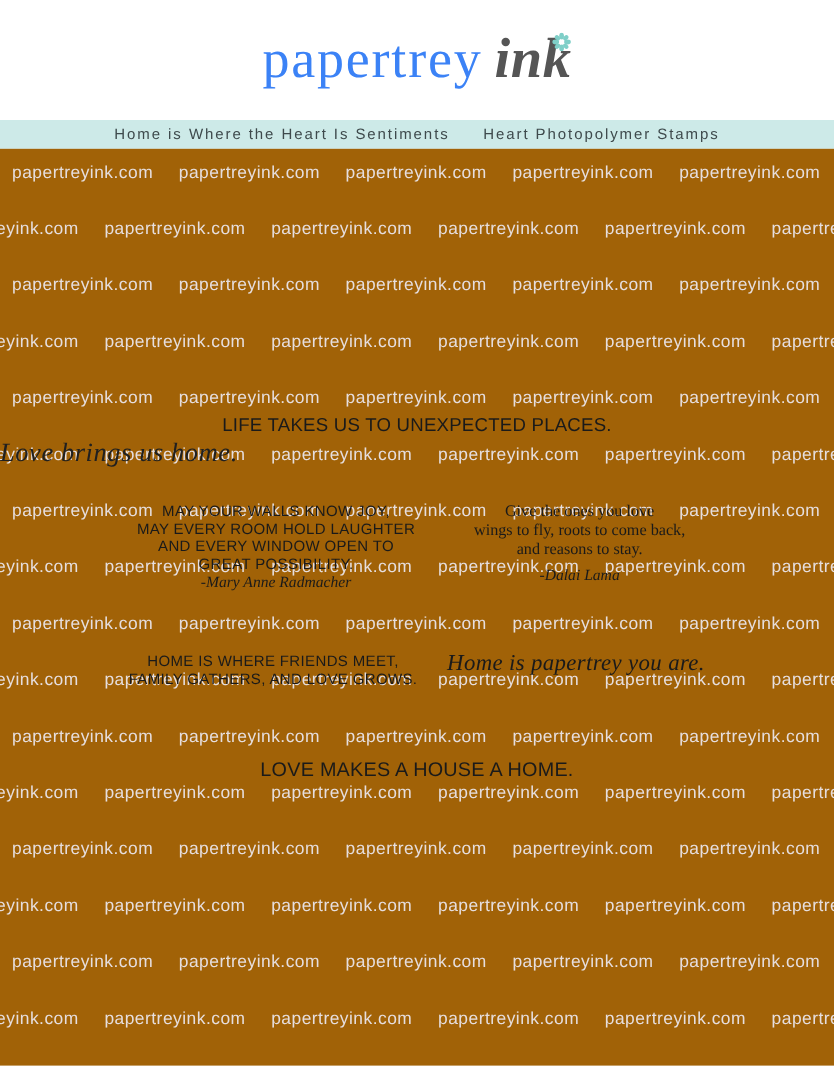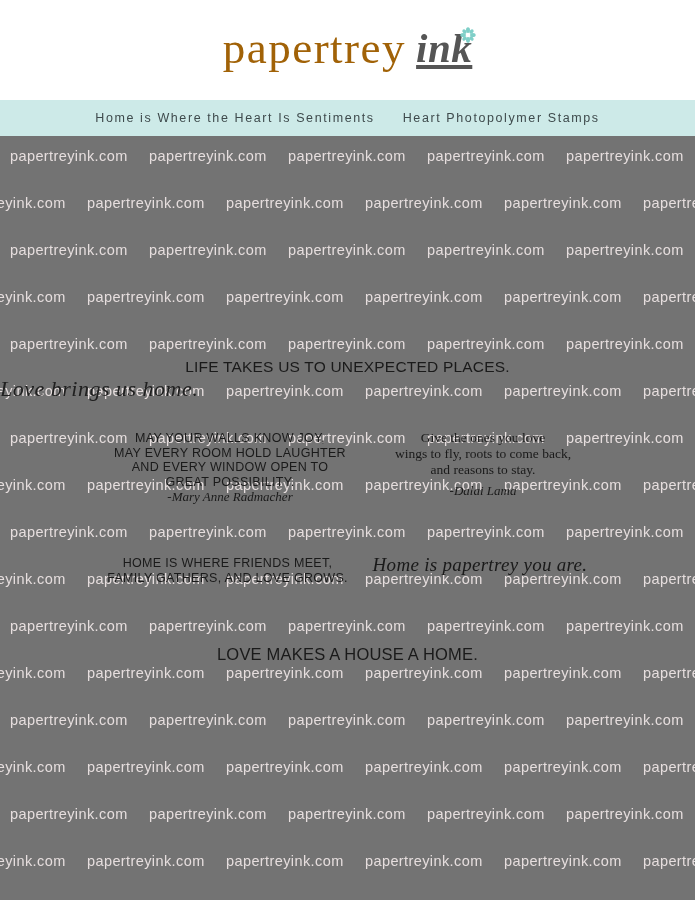--- a/index.html
+++ b/index.html
@@ -27,46 +27,45 @@
     left: 0;
     right: 0;
     top: 22px;
     text-align: center;
     white-space: nowrap;
   }
   .logo-word1 {
     font-family: "Liberation Serif", serif;
     font-size: 45px;
     letter-spacing: 1.5px;
-    color: #a16207;
+    color: #3b82f6;
     vertical-align: middle;
   }
   .logo-word2 {
     font-family: "Liberation Serif", serif;
     font-style: italic;
-    font-size: 41px;
+    font-size: 47px;
     font-weight: bold;
     letter-spacing: 0.5px;
     color: #555555;
     vertical-align: middle;
     margin-left: 10px;
-    text-decoration: underline;
   }
   .logo-flower {
     position: absolute;
     left: 50%;
     margin-left: 112px;
     top: 5px;
     width: 16px;
     height: 16px;
   }
 
   
   .title-bar {
-    height: 36px;
+    height: 24px;
     background: #cdeae8;
     display: flex;
     align-items: center;
     justify-content: center;
     gap: 0;
   }
   .title-bar .t {
     font-size: 12.5px;
     letter-spacing: 1.6px;
     color: #3e4a4c;
@@ -74,21 +73,21 @@
   }
   .title-bar .t-left { margin-right: 14px; }
   .title-bar .t-right { margin-left: 14px; }
 
   
   .sheet {
     position: relative;
     width: 695px;
     height: 764px;
     overflow: hidden;
-    background: #737373;
+    background: #a16207;
   }
   .watermarks {
     position: absolute;
     inset: 0;
     pointer-events: none;
   }
   .wm-row {
     position: absolute;
     left: 0;
     width: 695px;

